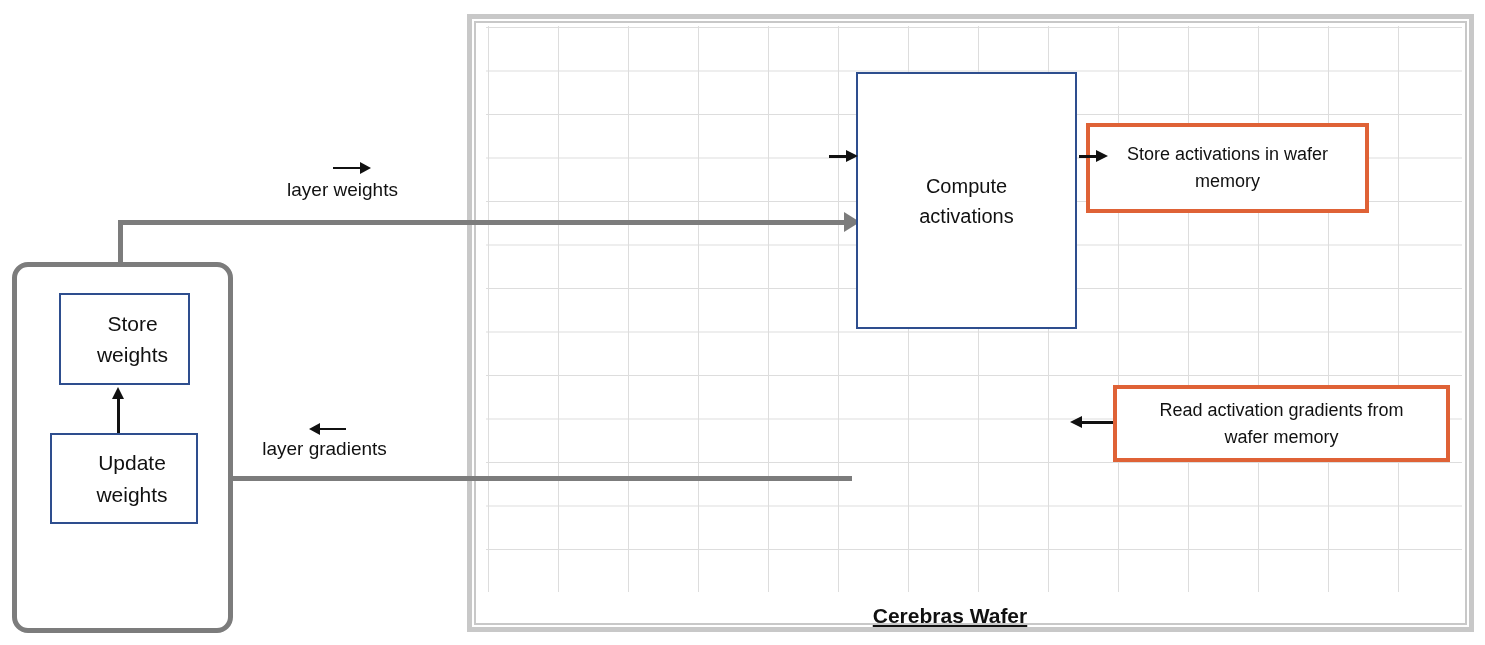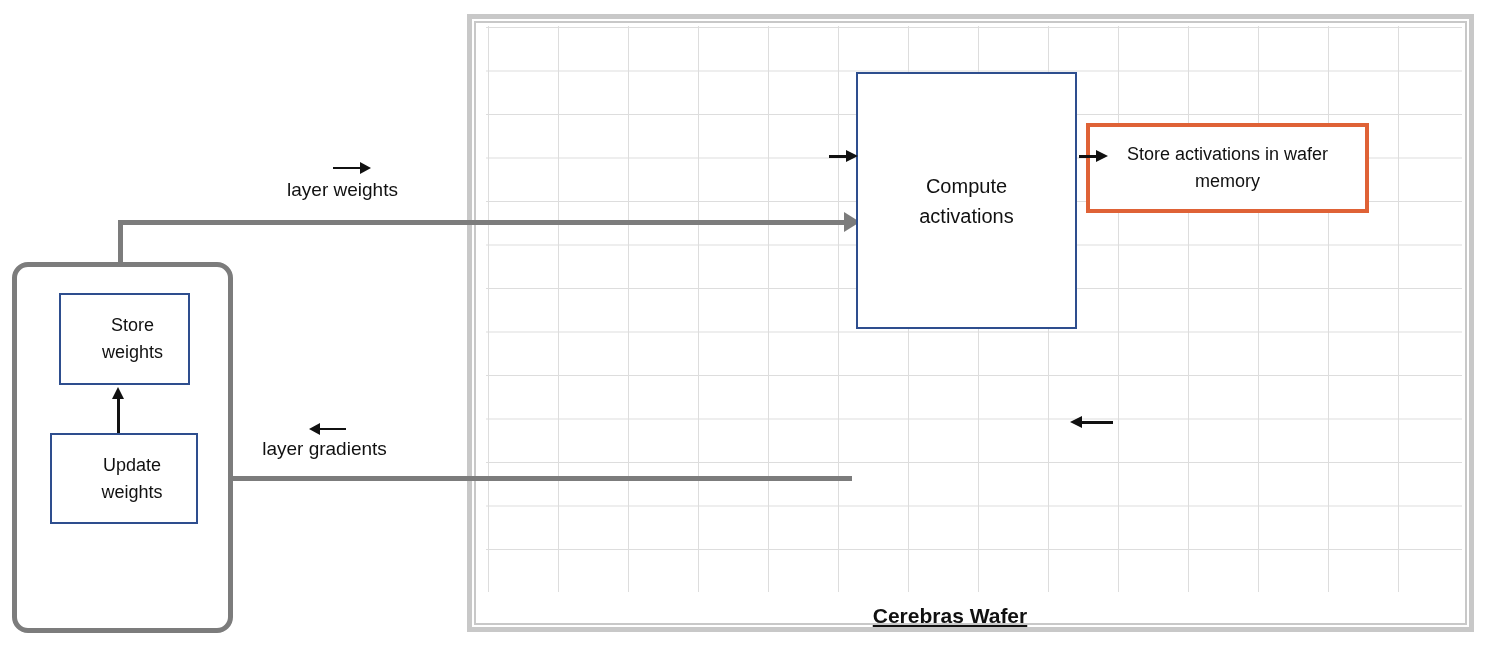--- a/index.html
+++ b/index.html
@@ -21,21 +21,21 @@
       linear-gradient(to right, var(--grid) 1px, transparent 1px),
       linear-gradient(to bottom, var(--grid) 1px, transparent 1px);
     background-size:70px 43.5px;background-position:2px 1px;}
 
   
   .box{box-sizing:border-box;background:#fff;display:flex;align-items:center;justify-content:center;
     text-align:center;line-height:1.5;}
   .box span{display:block;}
   .box-orange{border:4px solid var(--orange);font-size:18px;}
   .box-blue{border:2px solid var(--blue);font-size:20px;}
-  .box-blue-small{border:2px solid var(--blue);font-size:18px;padding-left:16px;}
+  .box-blue-small{border:2px solid var(--blue);font-size:21px;padding-left:16px;}
 
   .b-read-act{left:491px;top:112px;width:336px;height:90px;}
   .b-read-act span{max-width:268px;}
   .b-comp-act{left:856px;top:52px;width:221px;height:257px;margin-top:20px;}
   .b-comp-act span{max-width:130px;}
   .b-store-act{left:1086px;top:123px;width:283px;height:90px;}
   .b-store-act span{max-width:218px;}
   .b-comp-grad{left:852px;top:326px;width:218px;height:210px;}
   .b-comp-grad span{max-width:130px;}
   .b-read-grad{left:1113px;top:385px;width:337px;height:77px;}
@@ -108,20 +108,23 @@
   </div>
   <div class="abs bline a4-line"></div>
   <div class="abs tri a4-head"></div>
 
   <div class="abs box box-blue b-comp-act">
     <span>Compute activations</span>
   </div>
   <div class="abs box box-orange b-store-act">
     <span>Store activations in wafer memory</span>
   </div>
+  <div class="abs box box-orange b-read-grad">
+    <span>Read activation gradients from wafer memory</span>
+  </div>
 
   <div class="abs bline a1-line"></div>
   <div class="abs tri a1-head"></div>
   <div class="abs bline a2-line"></div>
   <div class="abs tri a2-head"></div>
   <div class="abs tri a3-head"></div>
   <div class="abs bline a3-line"></div>
 
   <div class="abs bline fw-line"></div>
   <div class="abs tri fw-head"></div>

